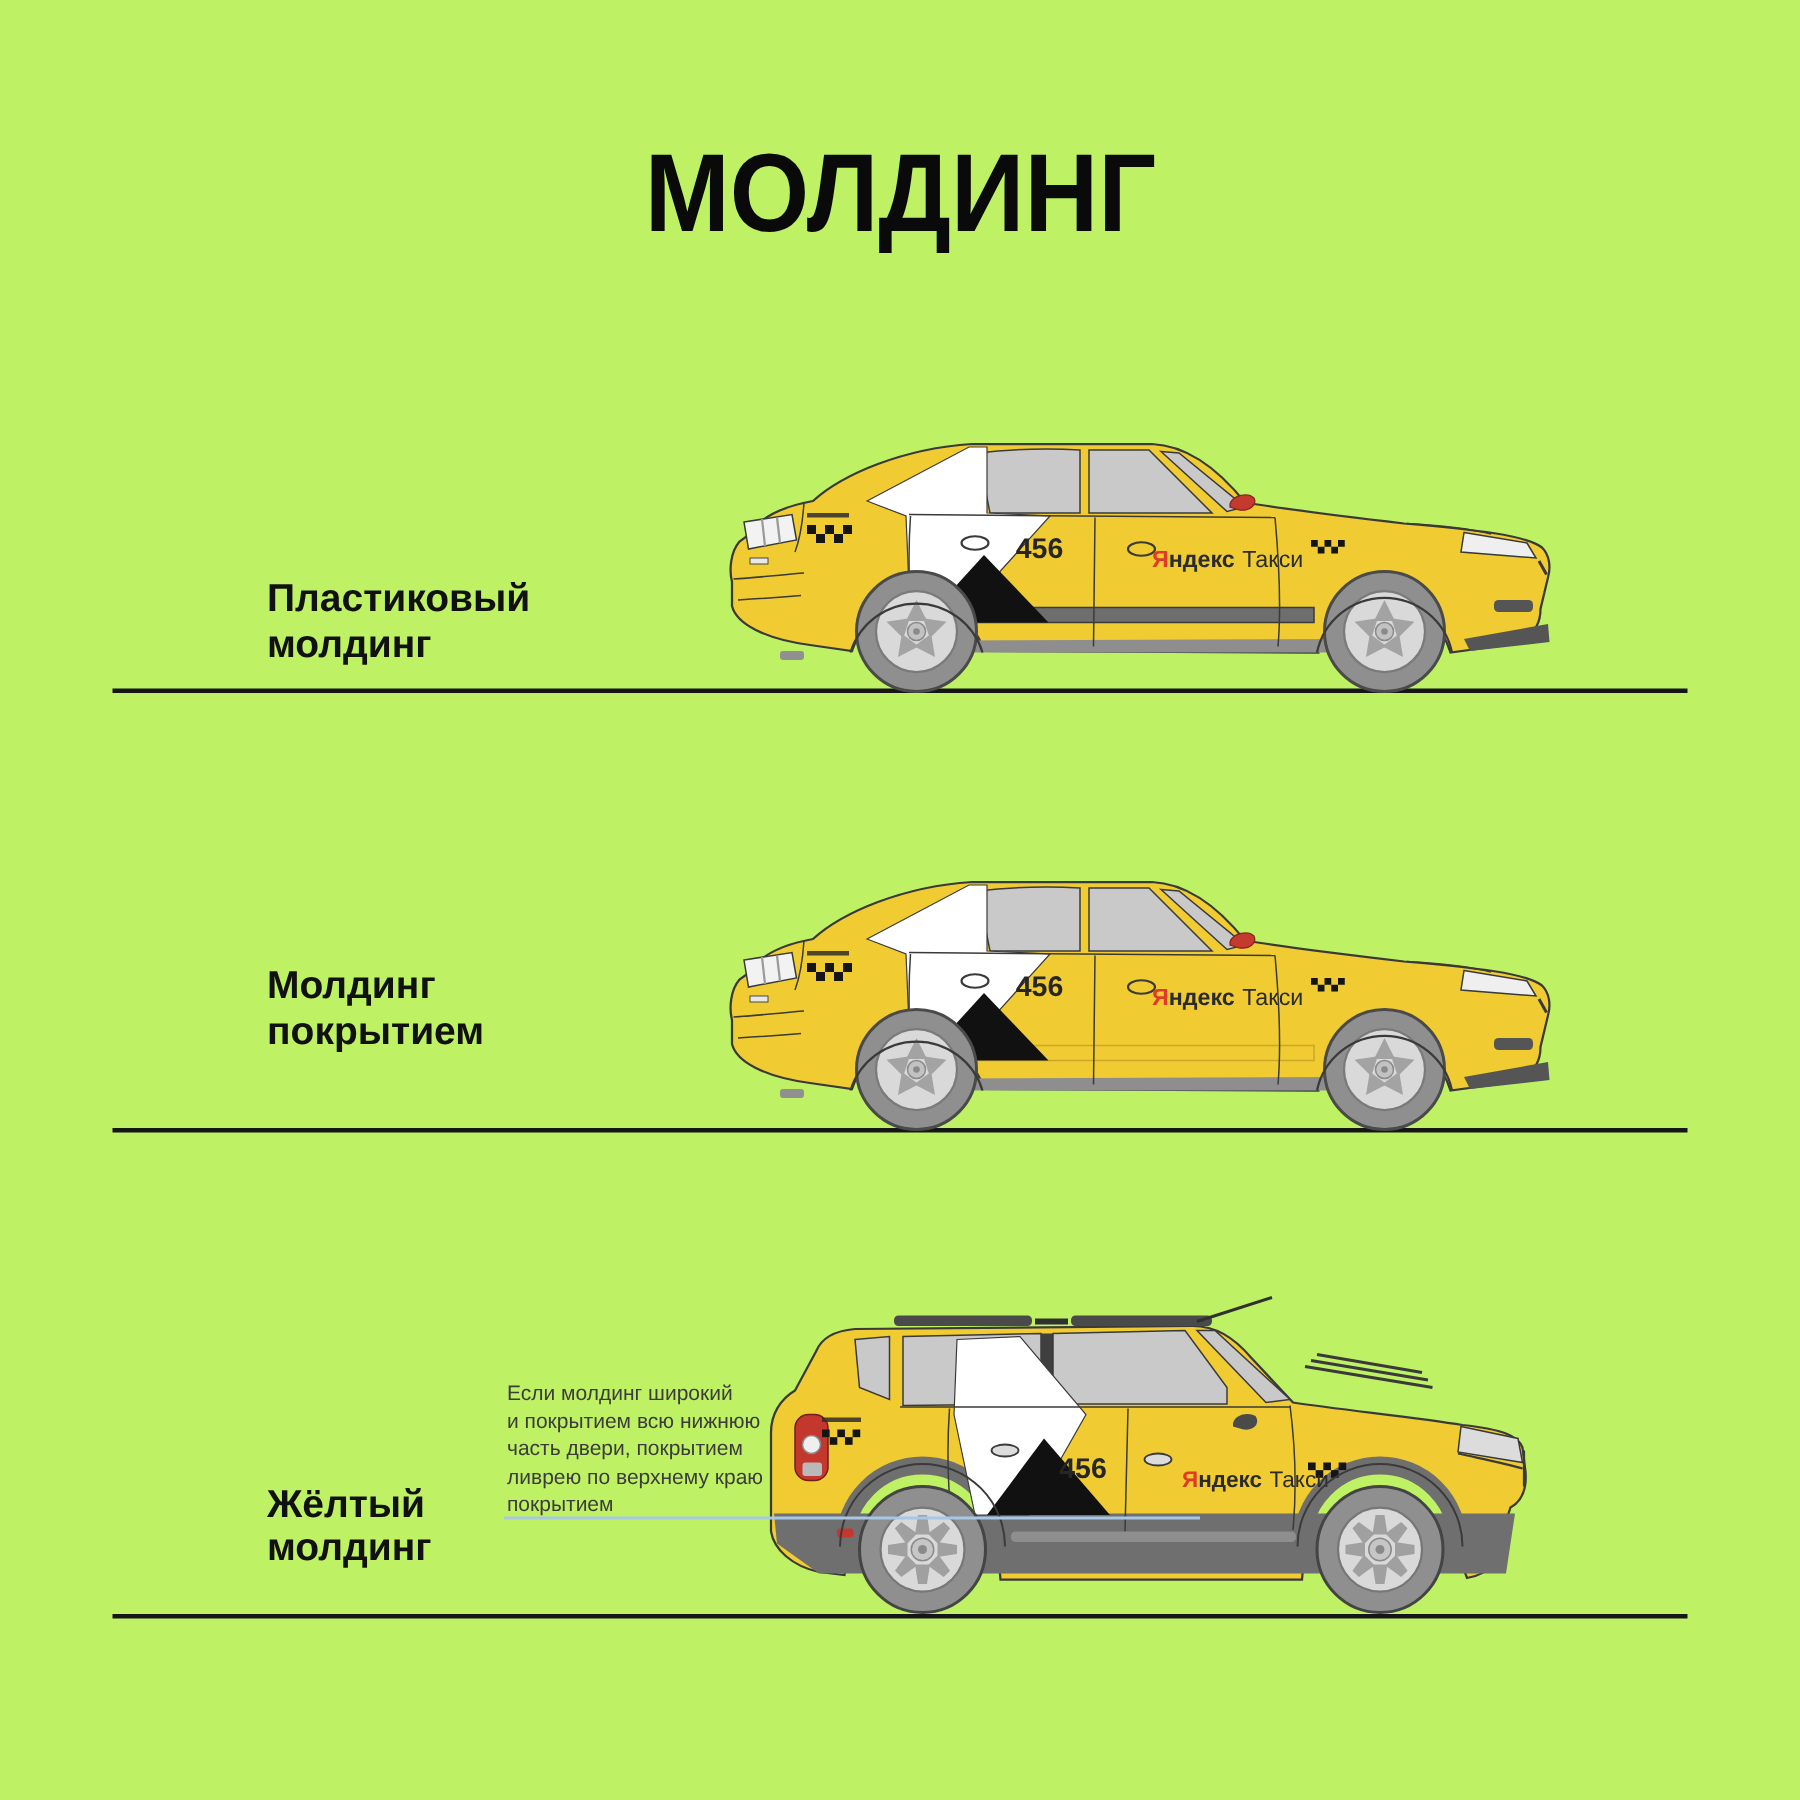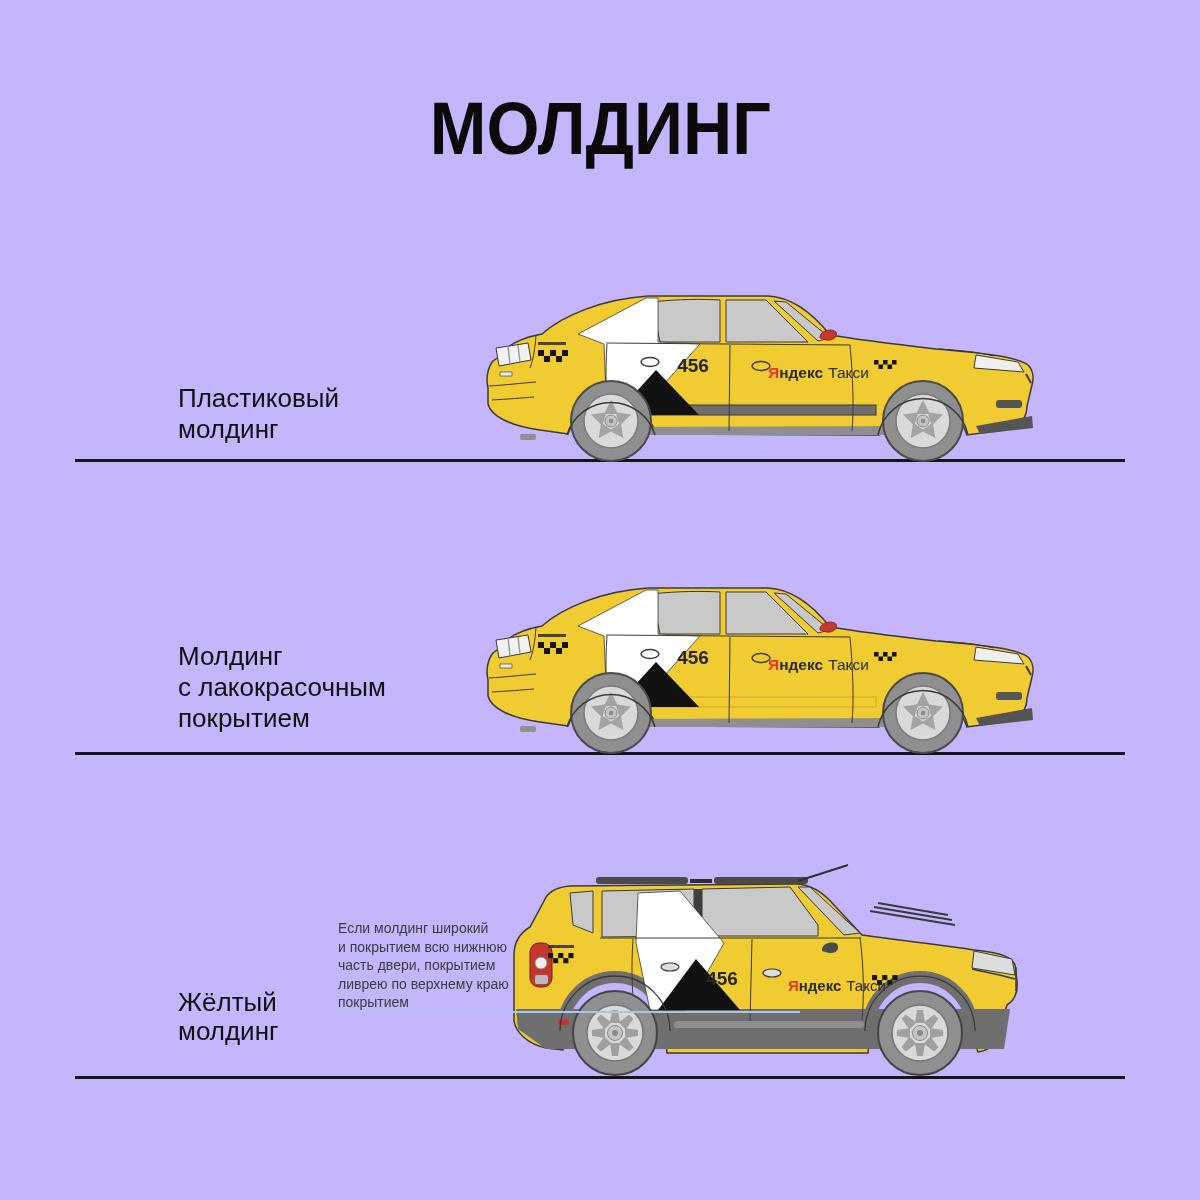--- a/index.html
+++ b/index.html
@@ -1,22 +1,22 @@
 <!DOCTYPE html>
 <html><head>
 <meta charset="utf-8">
 <style>
   html,body{margin:0;padding:0;background:#FFFFFF;}
-  .canvas{position:relative;width:1200px;height:1200px;background:#c4b5fd;overflow:hidden;
+  .canvas{position:relative;width:1200px;height:1200px;background:#bef264;overflow:hidden;
           font-family:"Liberation Sans",sans-serif;}
   .abs{position:absolute;}
   .title{left:0;right:0;top:86px;text-align:center;font-size:74px;font-weight:bold;
          color:#0A0A0A;letter-spacing:0px;}
   .title span{display:inline-block;transform:scaleX(0.92);transform-origin:center;}
-  .label{font-size:26px;font-weight:normal;line-height:31px;color:#111111;}
+  .label{font-size:26px;font-weight:bold;line-height:31px;color:#111111;}
   .note{font-size:14px;font-weight:normal;line-height:18.5px;color:#3C3C3C;width:230px;}
   .ground{height:3px;background:#161616;left:75px;width:1050px;}
   .pointer{height:2px;background:#A7C8E4;z-index:6;}
   .car{z-index:2;}
   svg text{font-family:"Liberation Sans",sans-serif;}
   .molding-plastic{fill:#6E6E6E;stroke:#3A3A3A;stroke-width:1;}
   .molding-painted{fill:#F0CB31;stroke:#C9A82A;stroke-width:1;}
 </style>
 </head>
 <body>
@@ -25,21 +25,20 @@
 
   <div class="abs title"><span>МОЛДИНГ</span></div>
 
   <div class="abs label" style="left:178px;top:383px;">
     <div>Пластиковый</div>
     <div>молдинг</div>
   </div>
 
   <div class="abs label" style="left:178px;top:641px;">
     <div>Молдинг</div>
-    <div>с лакокрасочным</div>
     <div>покрытием</div>
   </div>
 
   <div class="abs note" style="left:338px;top:919px;">
     <div>Если молдинг широкий</div>
     <div>и покрытием всю нижнюю</div>
     <div>часть двери, покрытием</div>
     <div>ливрею по верхнему краю</div>
     <div>покрытием</div>
   </div>

